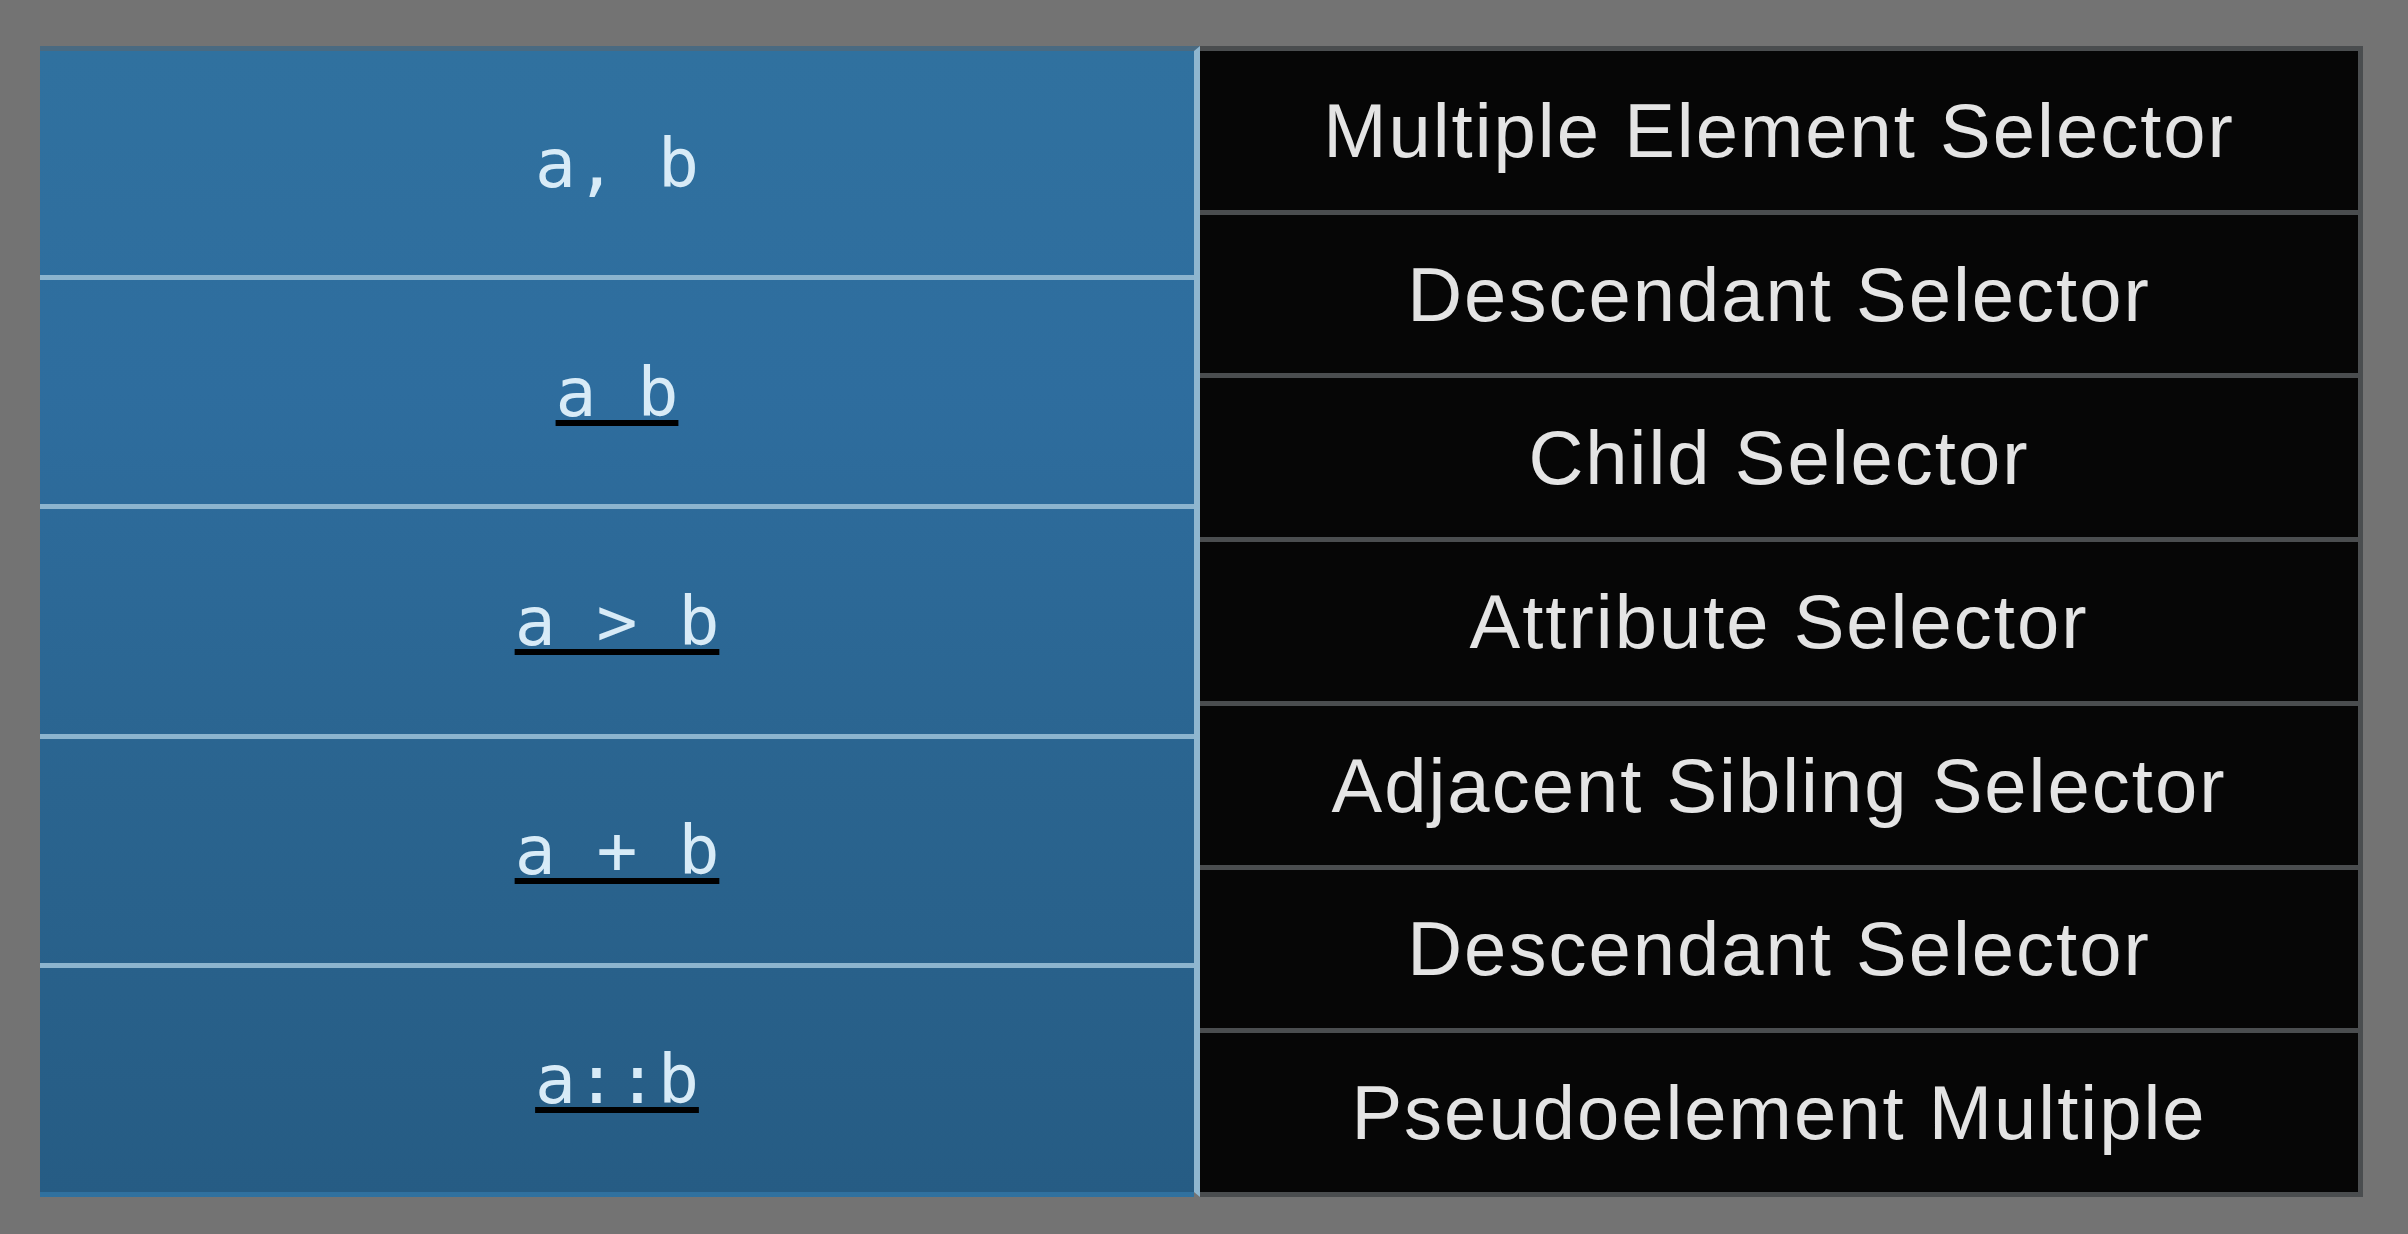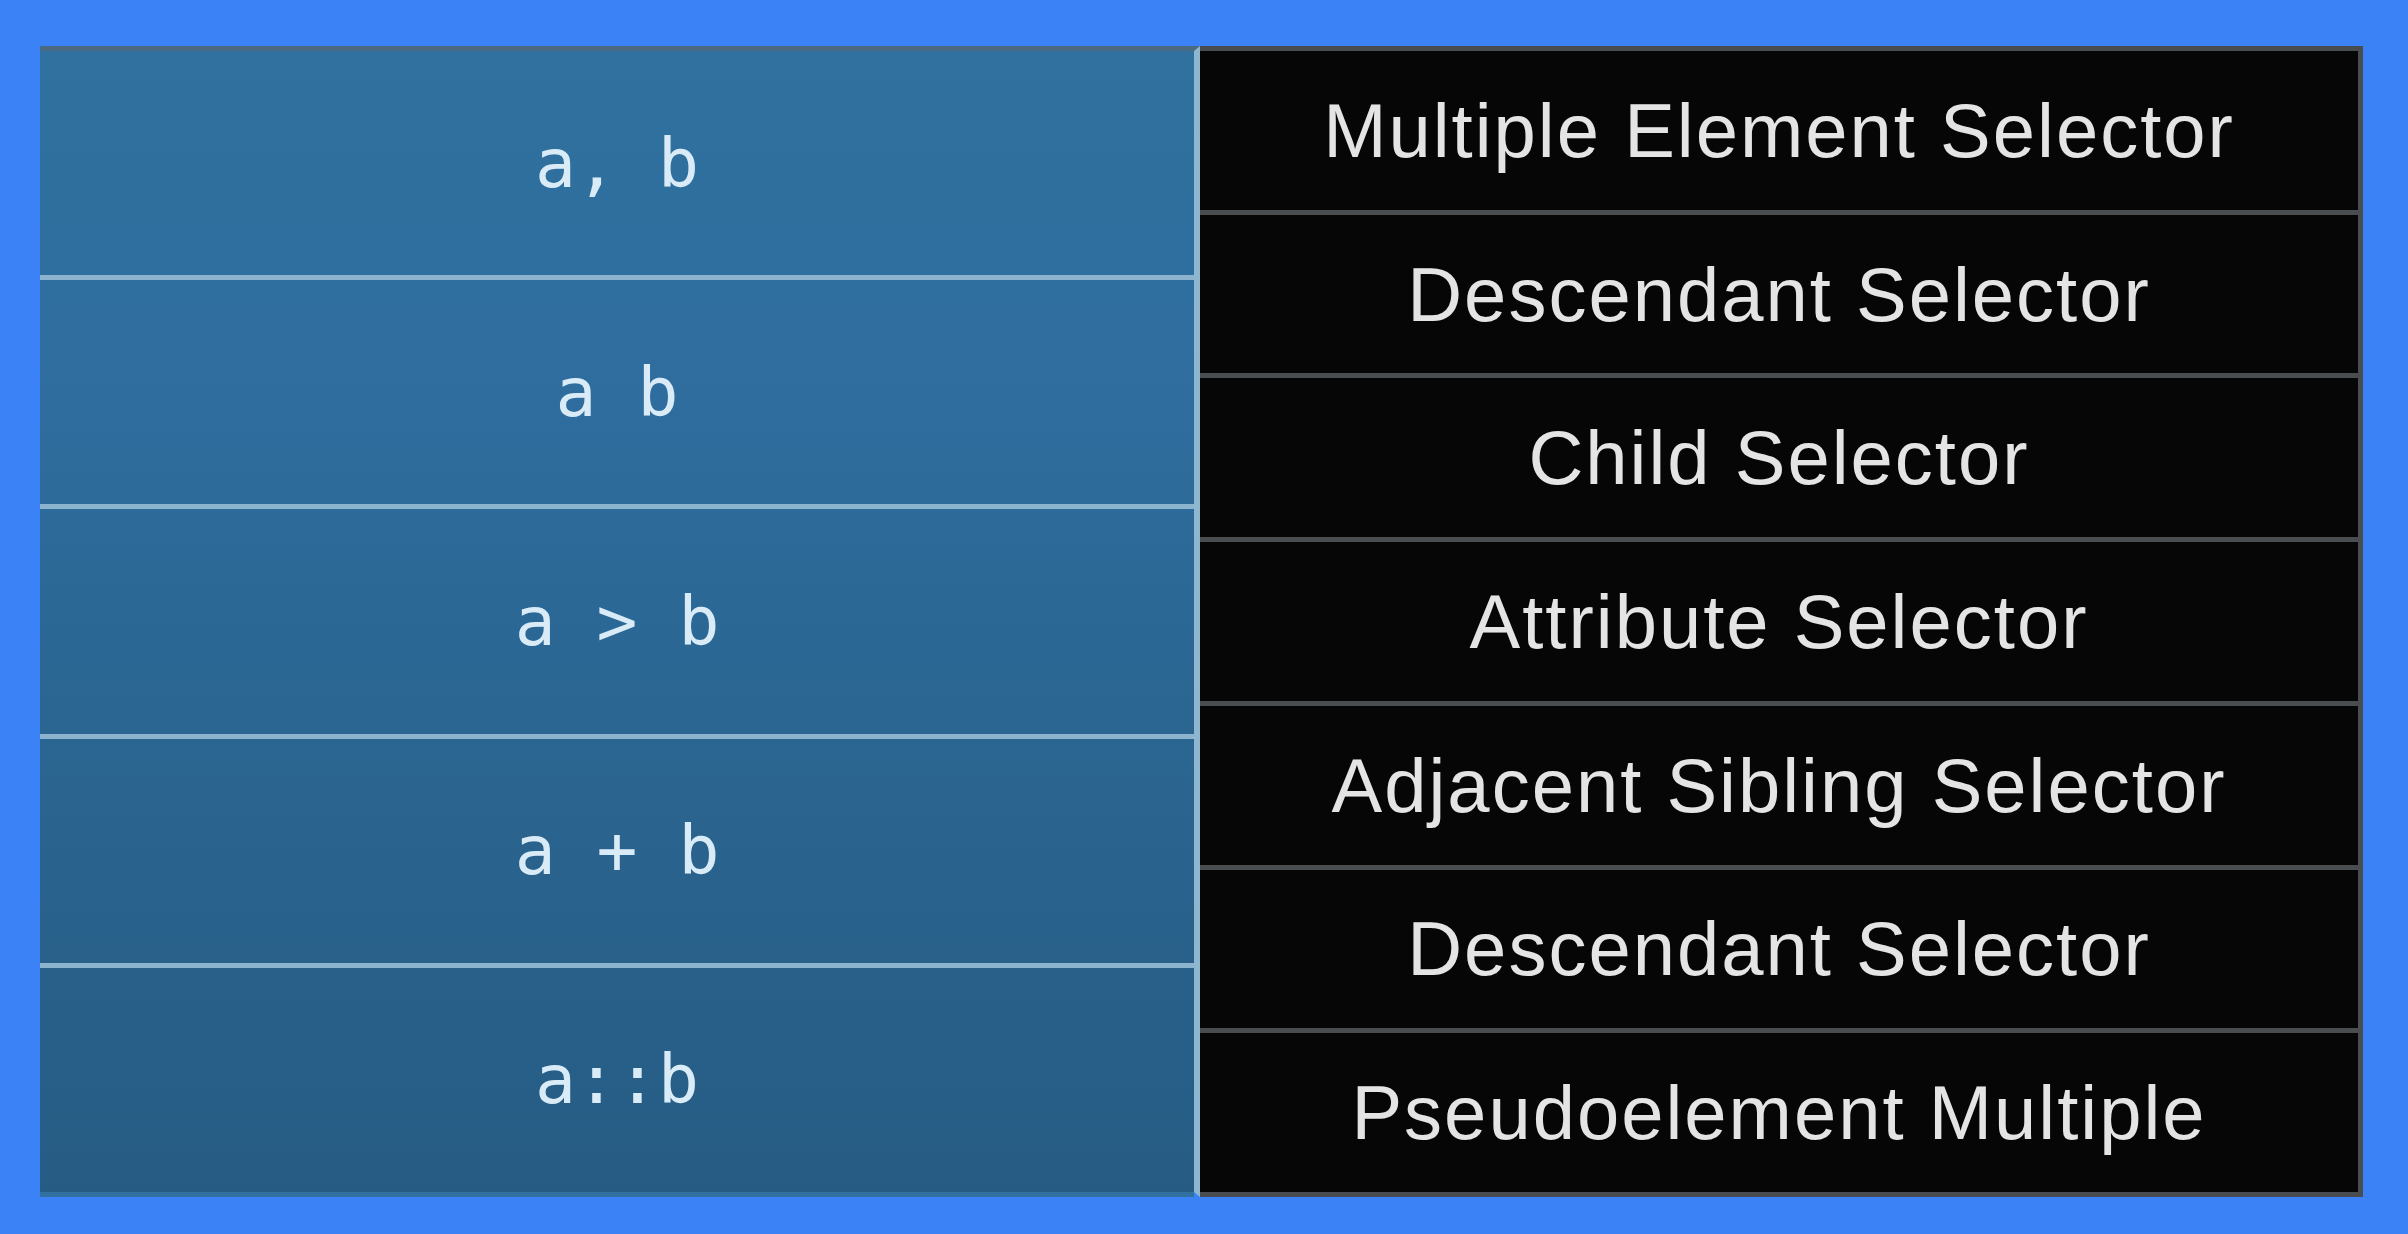--- a/index.html
+++ b/index.html
@@ -10,21 +10,21 @@
   body {
     width: 2408px;
     height: 1234px;
     overflow: hidden;
     position: relative;
     font-family: "Liberation Sans", sans-serif;
   }
   .stage {
     position: absolute;
     inset: 0;
-    background: #3b82f6;
+    background: #737373;
   }
   .selector-table {
     position: absolute;
     left: 40px;
     top: 46px;
     width: 2323px;
     height: 1151px;
     display: flex;
     flex-direction: row;
   }
@@ -37,20 +37,21 @@
   
   .col-left {
     width: 1160px;
     background: linear-gradient(180deg, #30719f 0%, #2e6d9e 30%, #2a648f 65%, #265c84 100%);
     border-top: 5px solid #4a6a81;
     border-bottom: 5px solid transparent;
     border-right: 6px solid #8fb6cf;
   }
   .col-left .cell + .cell {
     border-top: 5px solid #8cb4ce;
+    text-decoration: underline;
   }
   .syntax-cell {
     flex: 1;
     display: flex;
     align-items: center;
     justify-content: center;
   }
   .syntax-cell span {
     font-family: "DejaVu Sans Mono", monospace;
     font-size: 68px;

